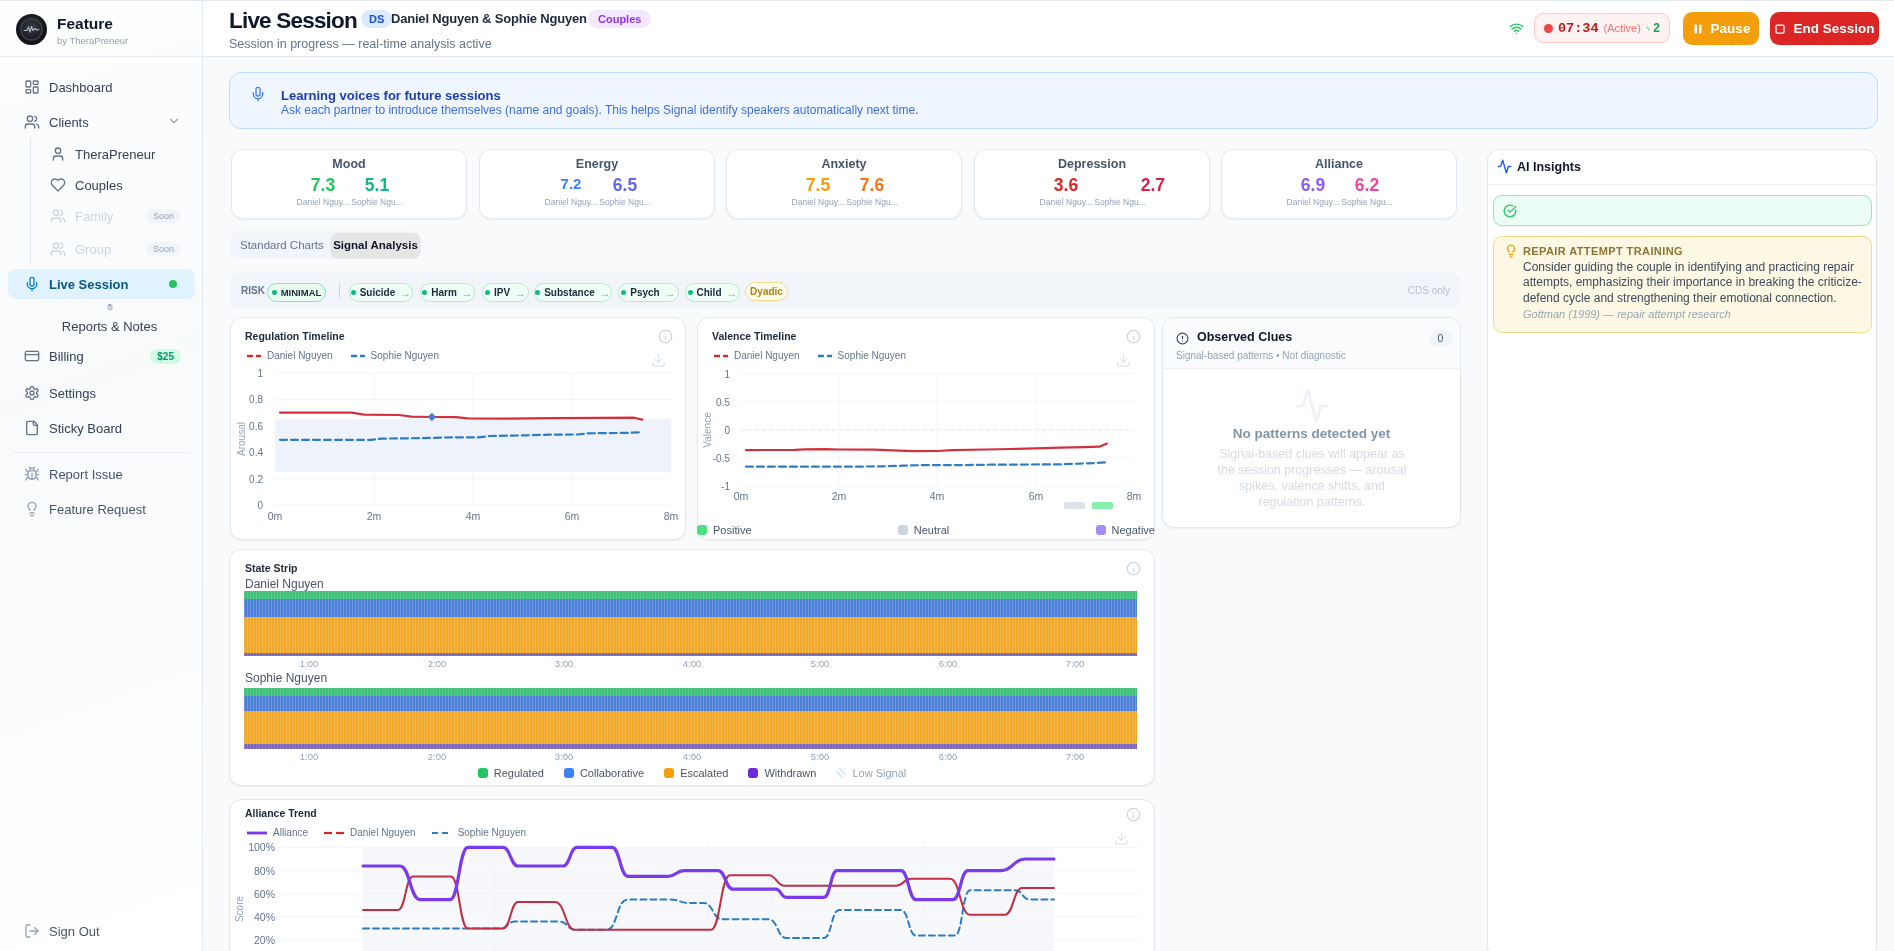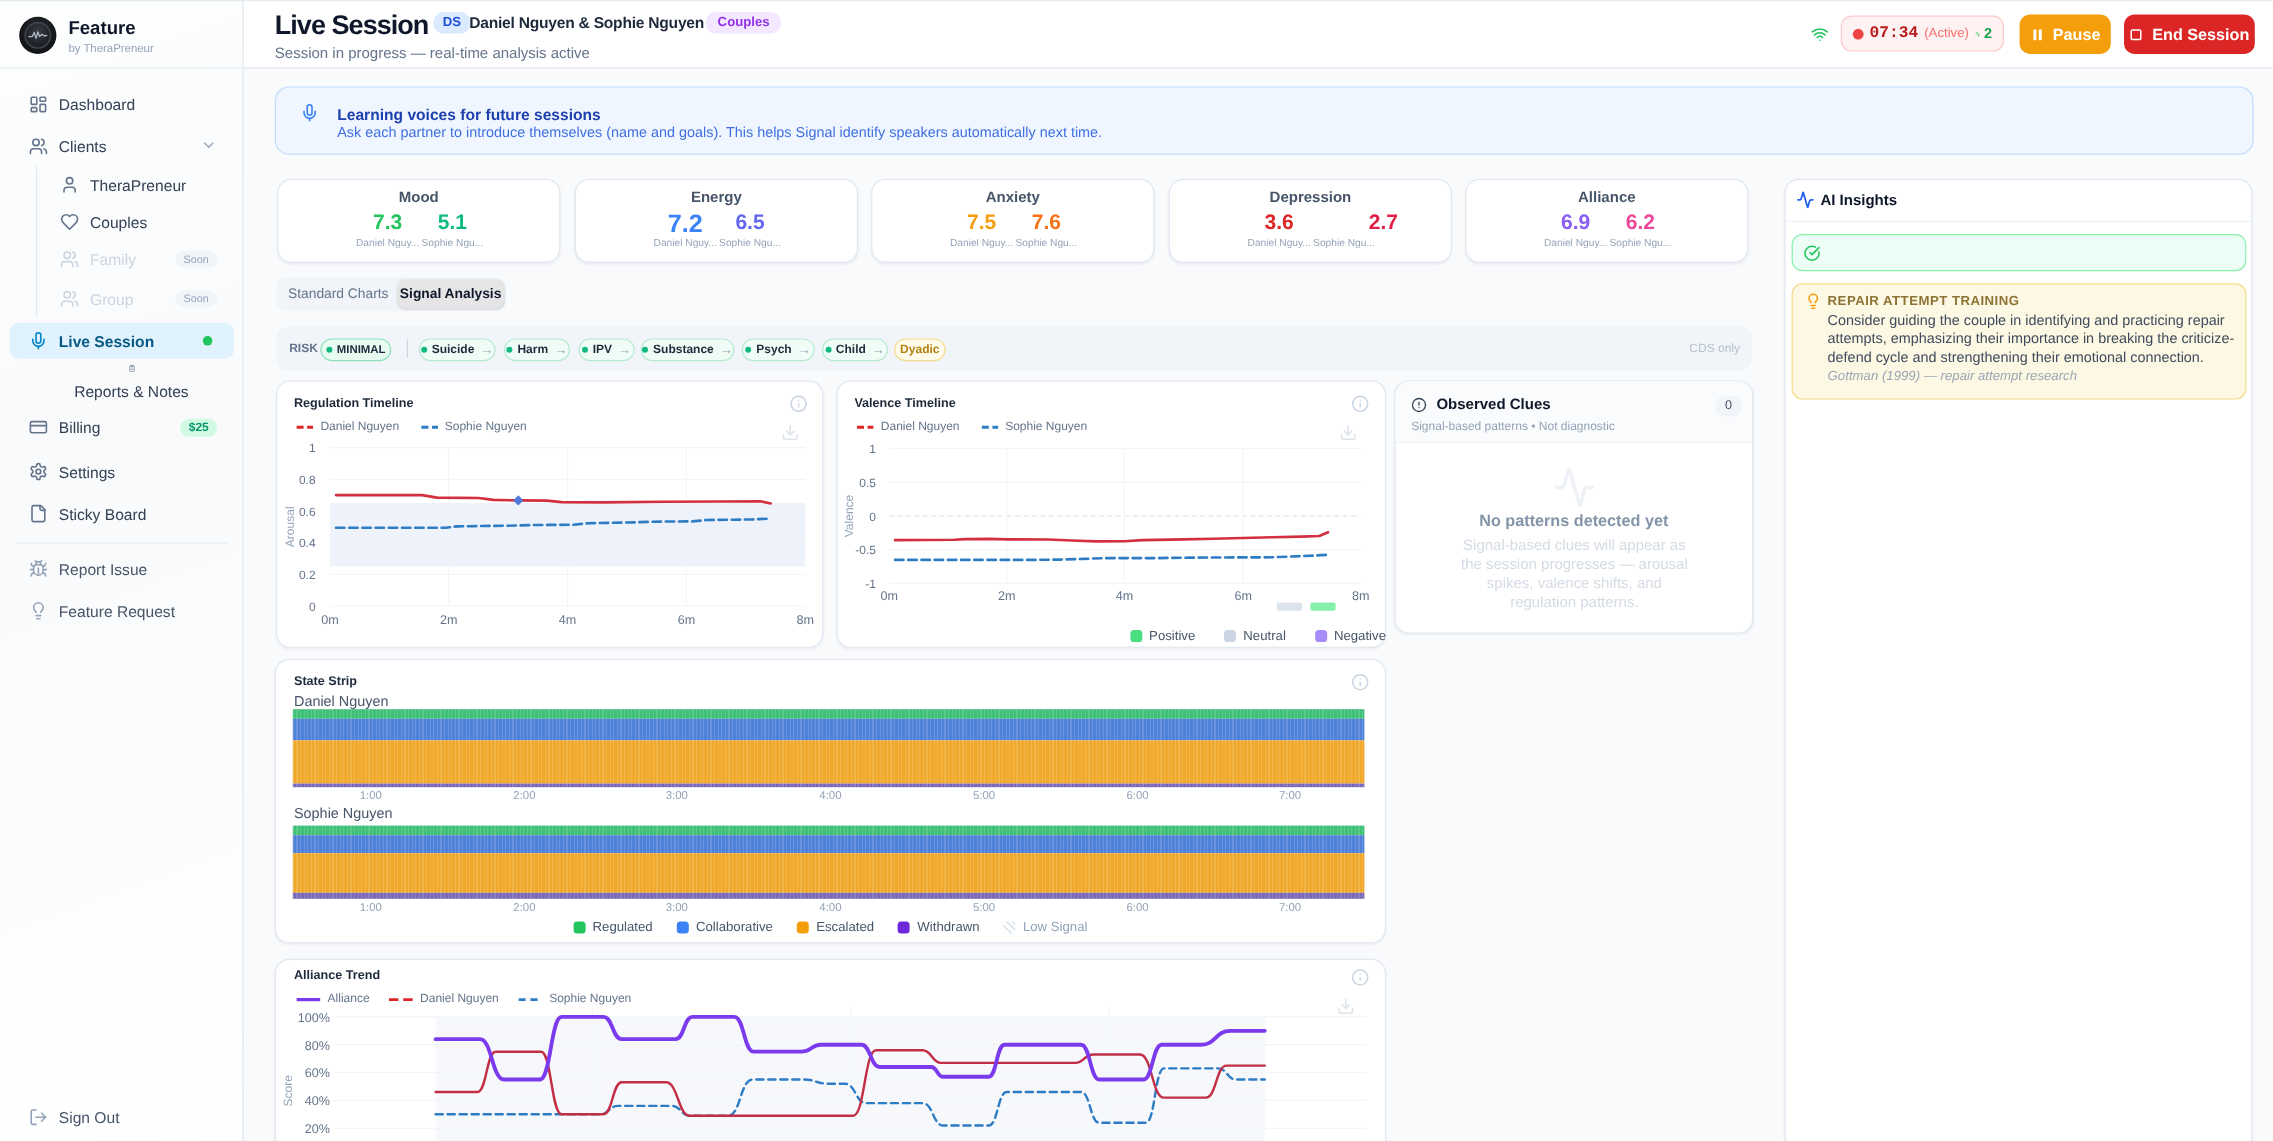--- a/index.html
+++ b/index.html
@@ -192,21 +192,21 @@
 <div class="abs" style="left:281px;top:88px;font-size:13px;font-weight:600;color:#1e40af">Learning voices for future sessions</div>
 <div class="abs" style="left:281px;top:103px;font-size:12px;color:#3f6fe0">Ask each partner to introduce themselves (name and goals). This helps Signal identify speakers automatically next time.</div>
 <div class="card" style="left:231px;top:149px;width:236px;height:70px"></div>
 <div class="abs" style="left:231px;top:157px;width:236px;text-align:center;font-size:12.5px;font-weight:600;color:#475569">Mood</div>
 <div class="abs" style="left:278px;top:175px;width:90px;text-align:center;white-space:nowrap"><span style="font-size:17.5px;font-weight:bold;color:#22c55e">7.3</span></div>
 <div class="abs" style="left:332px;top:175px;width:90px;text-align:center;white-space:nowrap"><span style="font-size:17.5px;font-weight:bold;color:#10b981">5.1</span></div>
 <div class="abs" style="left:278px;top:197px;width:90px;text-align:center;white-space:nowrap;font-size:8.5px;color:#94a3b8">Daniel Nguy...</div>
 <div class="abs" style="left:332px;top:197px;width:90px;text-align:center;white-space:nowrap;font-size:8.5px;color:#94a3b8">Sophie Ngu...</div>
 <div class="card" style="left:479px;top:149px;width:236px;height:70px"></div>
 <div class="abs" style="left:479px;top:157px;width:236px;text-align:center;font-size:12.5px;font-weight:600;color:#475569">Energy</div>
-<div class="abs" style="left:526px;top:175px;width:90px;text-align:center;white-space:nowrap"><span style="font-size:21px;font-weight:bold;color:#3b82f6">7.2</span></div>
+<div class="abs" style="left:526px;top:175px;width:90px;text-align:center;white-space:nowrap"><span style="font-size:15px;font-weight:bold;color:#3b82f6">7.2</span></div>
 <div class="abs" style="left:580px;top:175px;width:90px;text-align:center;white-space:nowrap"><span style="font-size:17.5px;font-weight:bold;color:#6366f1">6.5</span></div>
 <div class="abs" style="left:526px;top:197px;width:90px;text-align:center;white-space:nowrap;font-size:8.5px;color:#94a3b8">Daniel Nguy...</div>
 <div class="abs" style="left:580px;top:197px;width:90px;text-align:center;white-space:nowrap;font-size:8.5px;color:#94a3b8">Sophie Ngu...</div>
 <div class="card" style="left:726px;top:149px;width:236px;height:70px"></div>
 <div class="abs" style="left:726px;top:157px;width:236px;text-align:center;font-size:12.5px;font-weight:600;color:#475569">Anxiety</div>
 <div class="abs" style="left:773px;top:175px;width:90px;text-align:center;white-space:nowrap"><span style="font-size:17.5px;font-weight:bold;color:#f59e0b">7.5</span></div>
 <div class="abs" style="left:827px;top:175px;width:90px;text-align:center;white-space:nowrap"><span style="font-size:17.5px;font-weight:bold;color:#f97316">7.6</span></div>
 <div class="abs" style="left:773px;top:197px;width:90px;text-align:center;white-space:nowrap;font-size:8.5px;color:#94a3b8">Daniel Nguy...</div>
 <div class="abs" style="left:827px;top:197px;width:90px;text-align:center;white-space:nowrap;font-size:8.5px;color:#94a3b8">Sophie Ngu...</div>
 <div class="card" style="left:974px;top:149px;width:236px;height:70px"></div>
@@ -324,21 +324,21 @@
     <text x="142" y="183" text-anchor="middle" font-size="10.5" fill="#64748b">2m</text>
     <text x="240" y="183" text-anchor="middle" font-size="10.5" fill="#64748b">4m</text>
     <text x="339" y="183" text-anchor="middle" font-size="10.5" fill="#64748b">6m</text>
     <text x="437" y="183" text-anchor="middle" font-size="10.5" fill="#64748b">8m</text>
     <text x="14" y="113" text-anchor="middle" font-size="10" fill="#94a3b8" transform="rotate(-90 14 113)">Valence</text>
     <polyline points="48.9,133.1 98.0,132.8 107.8,132.3 127.5,132.1 142.2,132.5 176.6,132.6 196.2,133.4 215.8,134.1 240.4,134.0 255.1,133.1 289.5,132.5 314.1,132.0 338.6,131.3 363.2,130.7 387.7,130.2 402.4,129.7 409.8,126.6" fill="none" stroke="#d32f3f" stroke-width="2.2" stroke-linejoin="round" stroke-linecap="round"></polyline>
     <polyline points="48.9,149.6 161.8,149.6 186.4,149.3 206.0,148.7 225.7,148.1 265.0,148.1 294.4,147.7 333.7,147.5 363.2,147.4 382.8,146.6 397.5,146.0 409.8,145.3" fill="none" stroke="#2e7cc3" stroke-width="2.2" stroke-dasharray="7 4" stroke-linejoin="round" stroke-linecap="round"></polyline>
     <rect x="367" y="185" width="21" height="7" rx="1.5" fill="#dde3ea"></rect>
     <rect x="395" y="185" width="21" height="7" rx="1.5" fill="#86efac"></rect>
   </svg>
-<div class="abs" style="left:697px;top:524px;width:458px;display:flex;justify-content:flex-end;gap:24px">
+<div class="abs" style="left:697px;top:524px;width:458px;display:flex;justify-content:space-between;gap:24px">
     <span class="leg"><span class="sw" style="background:#4ade80"></span>Positive</span>
     <span class="leg"><span class="sw" style="background:#cbd5e1"></span>Neutral</span>
     <span class="leg"><span class="sw" style="background:#a78bfa"></span>Negative</span>
   </div>
 <div class="card" style="left:1162px;top:317px;width:299px;height:211px;background:#fff"></div>
 <div class="abs" style="left:1163px;top:318px;width:297px;height:50px;background:#fafbfc;border-radius:11px 11px 0 0"></div>
 <div class="abs" style="left:1176px;top:331px"><svg width="13" height="13" viewBox="0 0 24 24" fill="none" stroke="#334155" stroke-width="2" stroke-linecap="round" stroke-linejoin="round" style="">
       <circle cx="12" cy="12" r="10"></circle>
       <line x1="12" x2="12" y1="8" y2="12"></line>
       <line x1="12" x2="12.01" y1="16" y2="16"></line>

